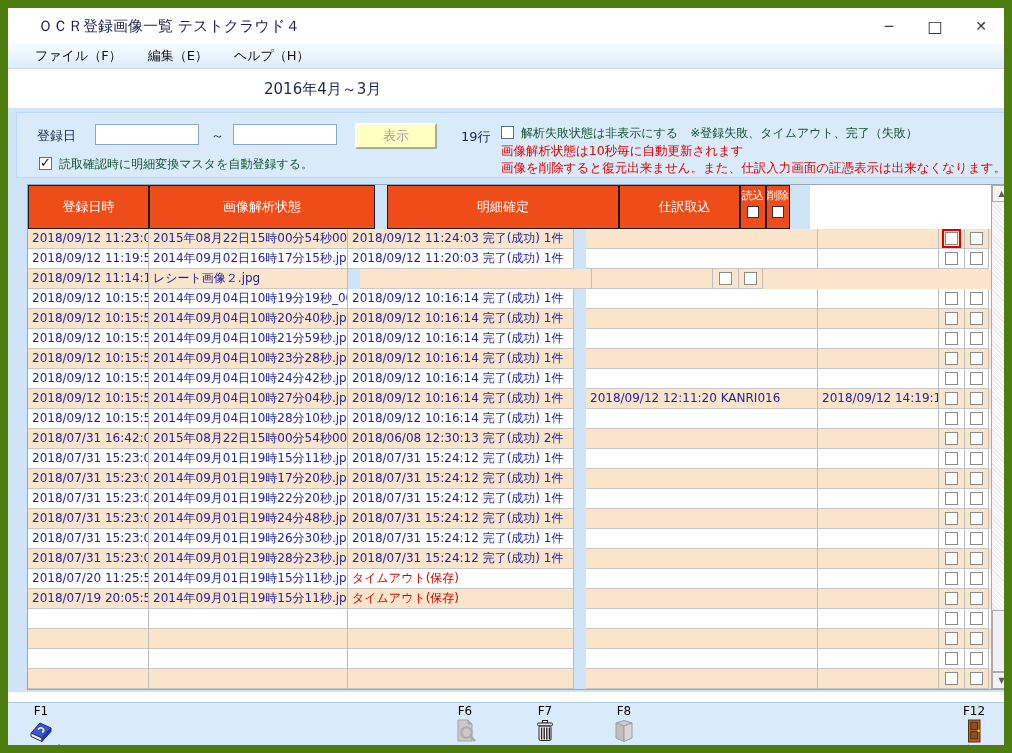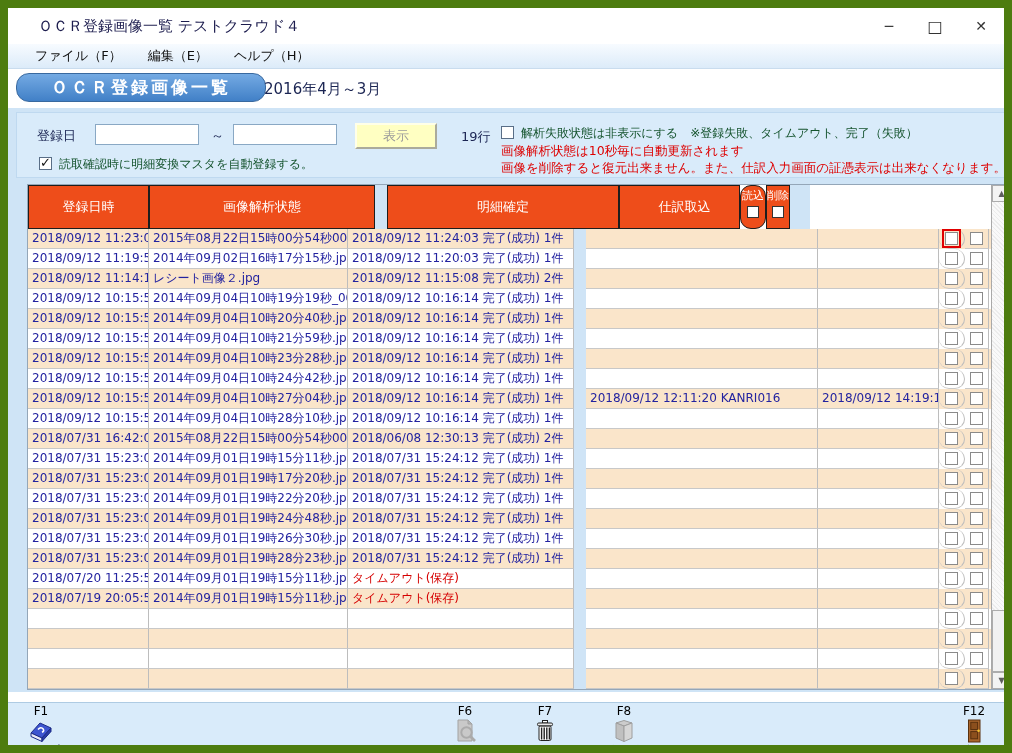--- a/index.html
+++ b/index.html
@@ -52,21 +52,21 @@
   .grid { position:absolute; left:19px; top:176px; width:985px; height:506px;
           background:#fff; border:1px solid #94A6B8; }
   .ghead { display:flex; height:44px; }
   .hcell { background:#EE4D1A; border:1px solid #1d1d1d; color:#fff; font-size:13px;
            display:flex; align-items:center; justify-content:center; }
   .hcell.small { flex-direction:column; font-size:11px; justify-content:flex-start; padding-top:2px; }
   .hcb { width:12px; height:12px; background:#fff; border:1px solid #333; margin-top:3px; }
   .h-sp { background:#CFE4F6; }
   .c-dt { width:121px; } .c-fn { width:199px; } .c-st { width:226px; }
   .c-sp { width:12px; }  .c-dc { width:232px; } .c-ji { width:121px;padding-left:10px; }
-  .c-rd { width:26px;border-radius:11px; }  .c-dl { width:24px; }  .c-sb { width:20px; }
+  .c-rd { width:26px; }  .c-dl { width:24px; }  .c-sb { width:20px; }
 
   .gbody { position:relative; }
   .trow { display:flex; height:20px; background:#fff; }
   .trow.alt { background:#FAE5CA; }
   .tcell { border-right:1px solid #BDBDBD; border-bottom:1px solid #C8C8C8;
            font-size:12px; color:#2323A0; line-height:18px; padding:0 4px;
            white-space:nowrap; overflow:hidden; }
   .tcell.err { color:#D50000; }
   .trow .c-sp { background:#CFE4F6; border:none; }
   .cbcell { border-right:1px solid #BDBDBD; border-bottom:1px solid #C8C8C8;
@@ -119,21 +119,20 @@
     </div>
   </div>
 
   <div class="menubar">
     <span class="menu-item">ファイル（F）</span>
     <span class="menu-item">編集（E）</span>
     <span class="menu-item">ヘルプ（H）</span>
   </div>
 
   <div class="headerband">
-    <div class="page-title-box">ＯＣＲ登録画像一覧</div>
     <span class="period">2016年4月～3月</span>
   </div>
 
   <div class="filterpanel">
     <span class="f-label" style="left:20px; top:14px;">登録日</span>
     <input class="f-input" style="left: 78px; top: 11px;" value="">
     <span class="f-sep" style="left:194px; top:14px;">～</span>
     <input class="f-input" style="left: 216px; top: 11px;" value="">
     <button class="show-btn">表示</button>
     <span class="f-label" style="left:444px; top:15px;">19行</span>
@@ -191,21 +190,20 @@
           <div class="cbcell c-rd">
             <span class="rowcb"></span>
           </div>
           <div class="cbcell c-dl">
             <span class="rowcb"></span>
           </div>
         </div>
         <div class="trow alt">
           <div class="tcell c-dt">2018/09/12 11:14:15</div>
           <div class="tcell c-fn">レシート画像２.jpg</div>
-          <div class="tcell c-st">2018/09/12 11:15:08 完了(成功) 2件</div>
           <div class="c-sp"></div>
           <div class="tcell c-dc"></div>
           <div class="tcell c-ji"></div>
           <div class="cbcell c-rd">
             <span class="rowcb"></span>
           </div>
           <div class="cbcell c-dl">
             <span class="rowcb"></span>
           </div>
         </div>

